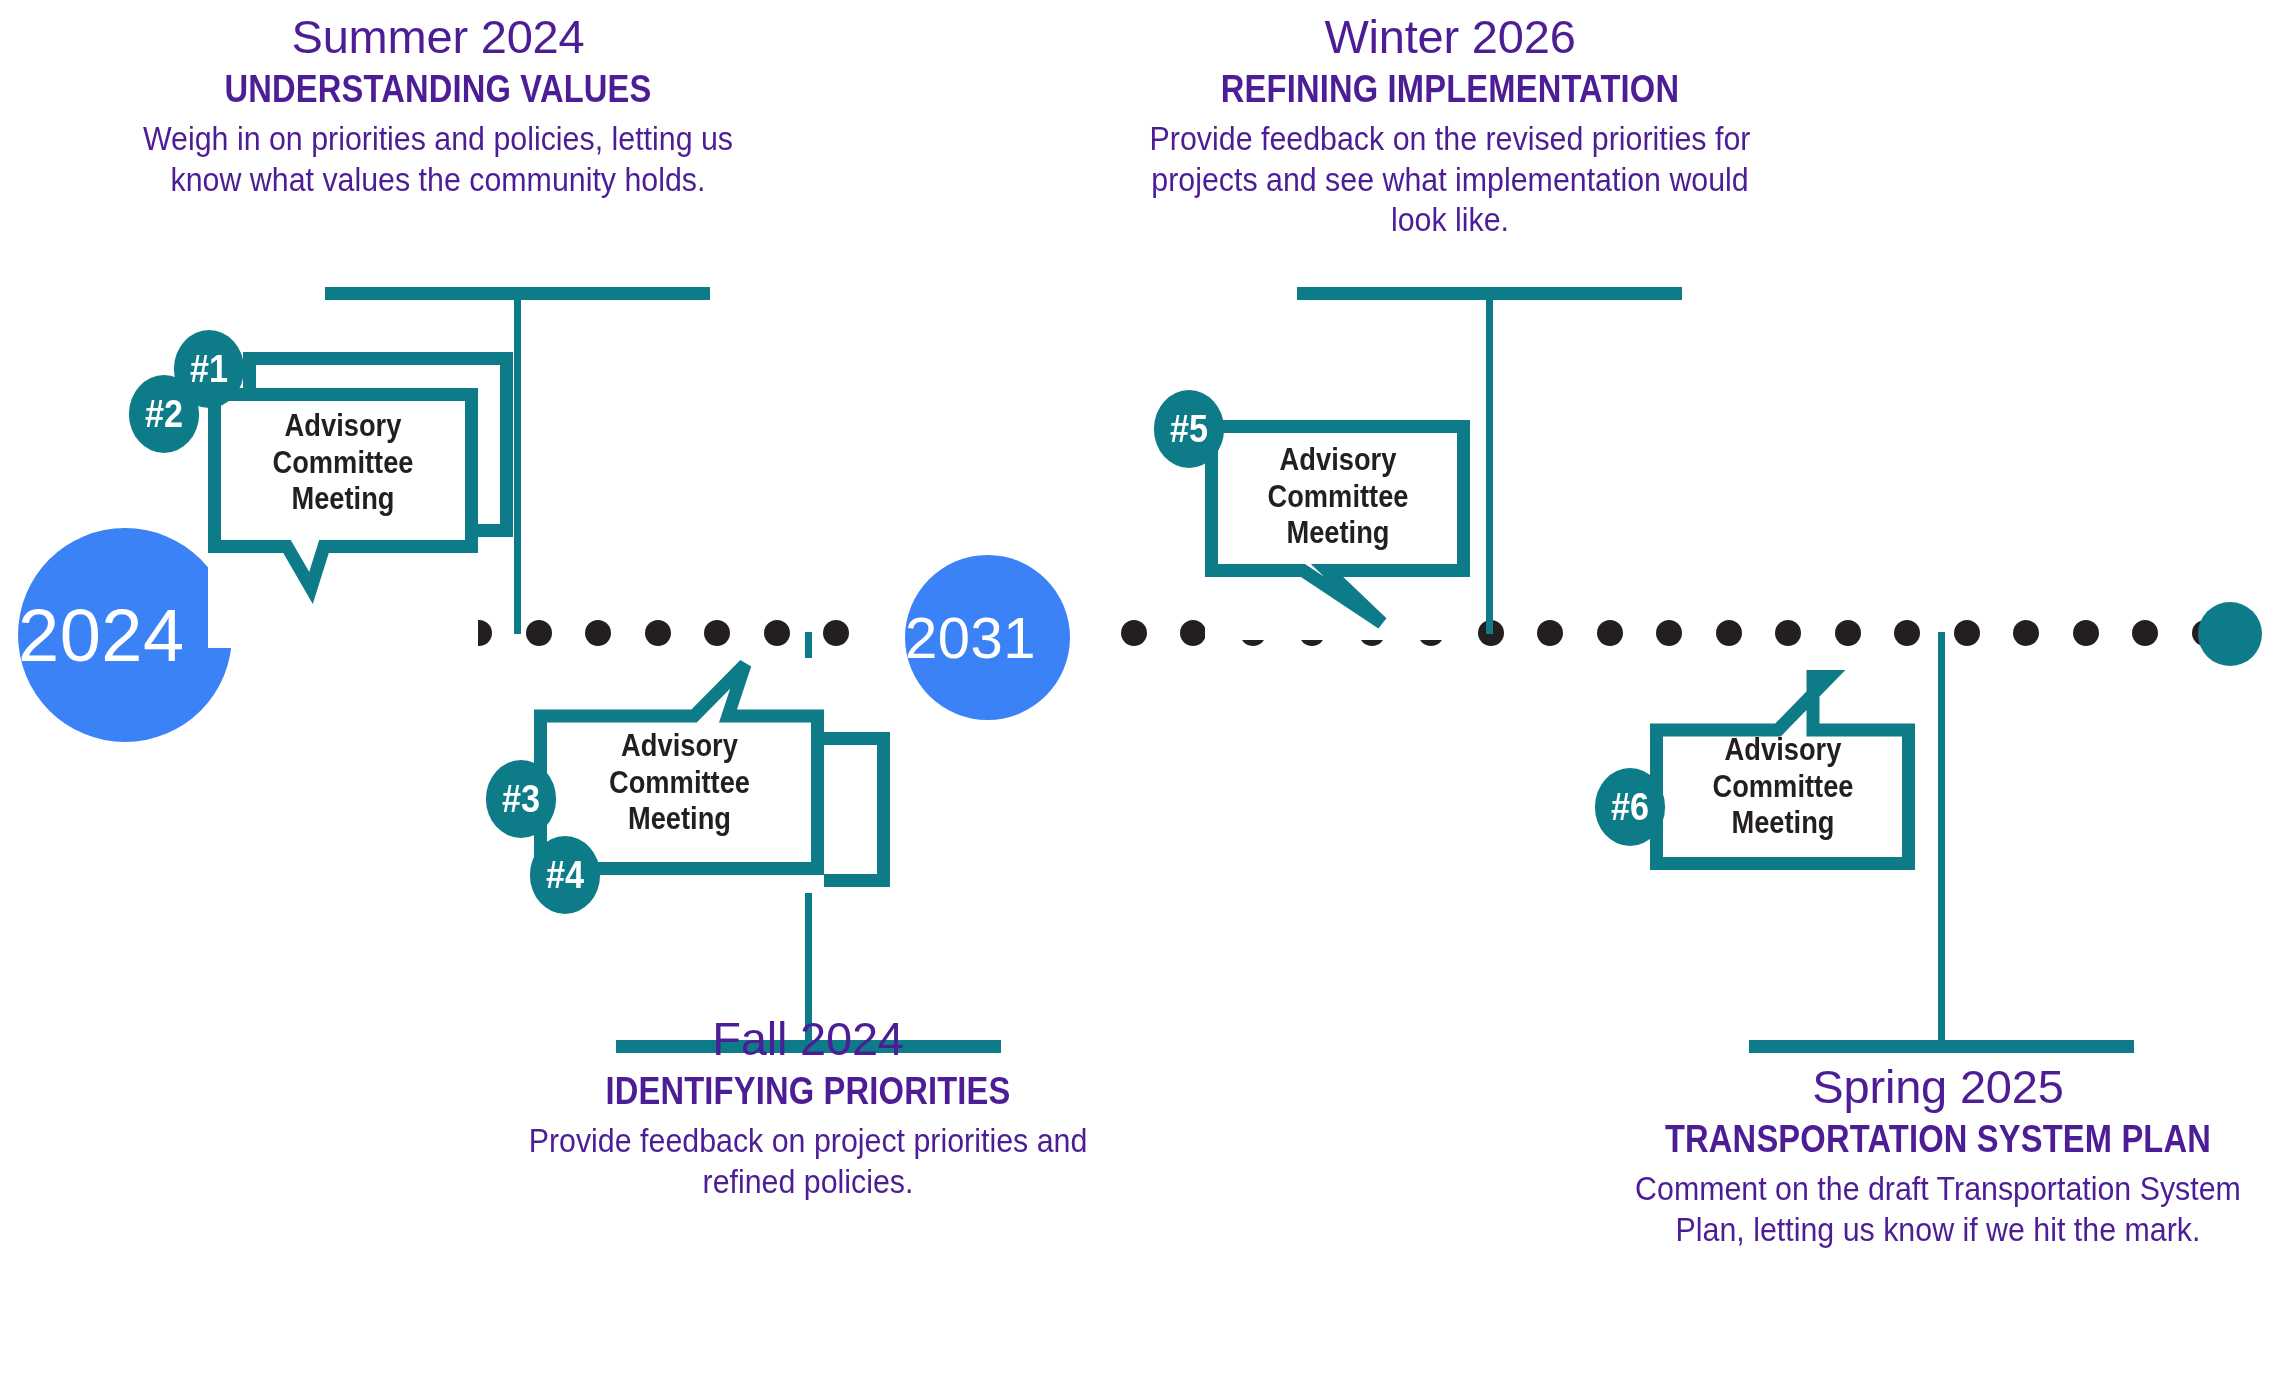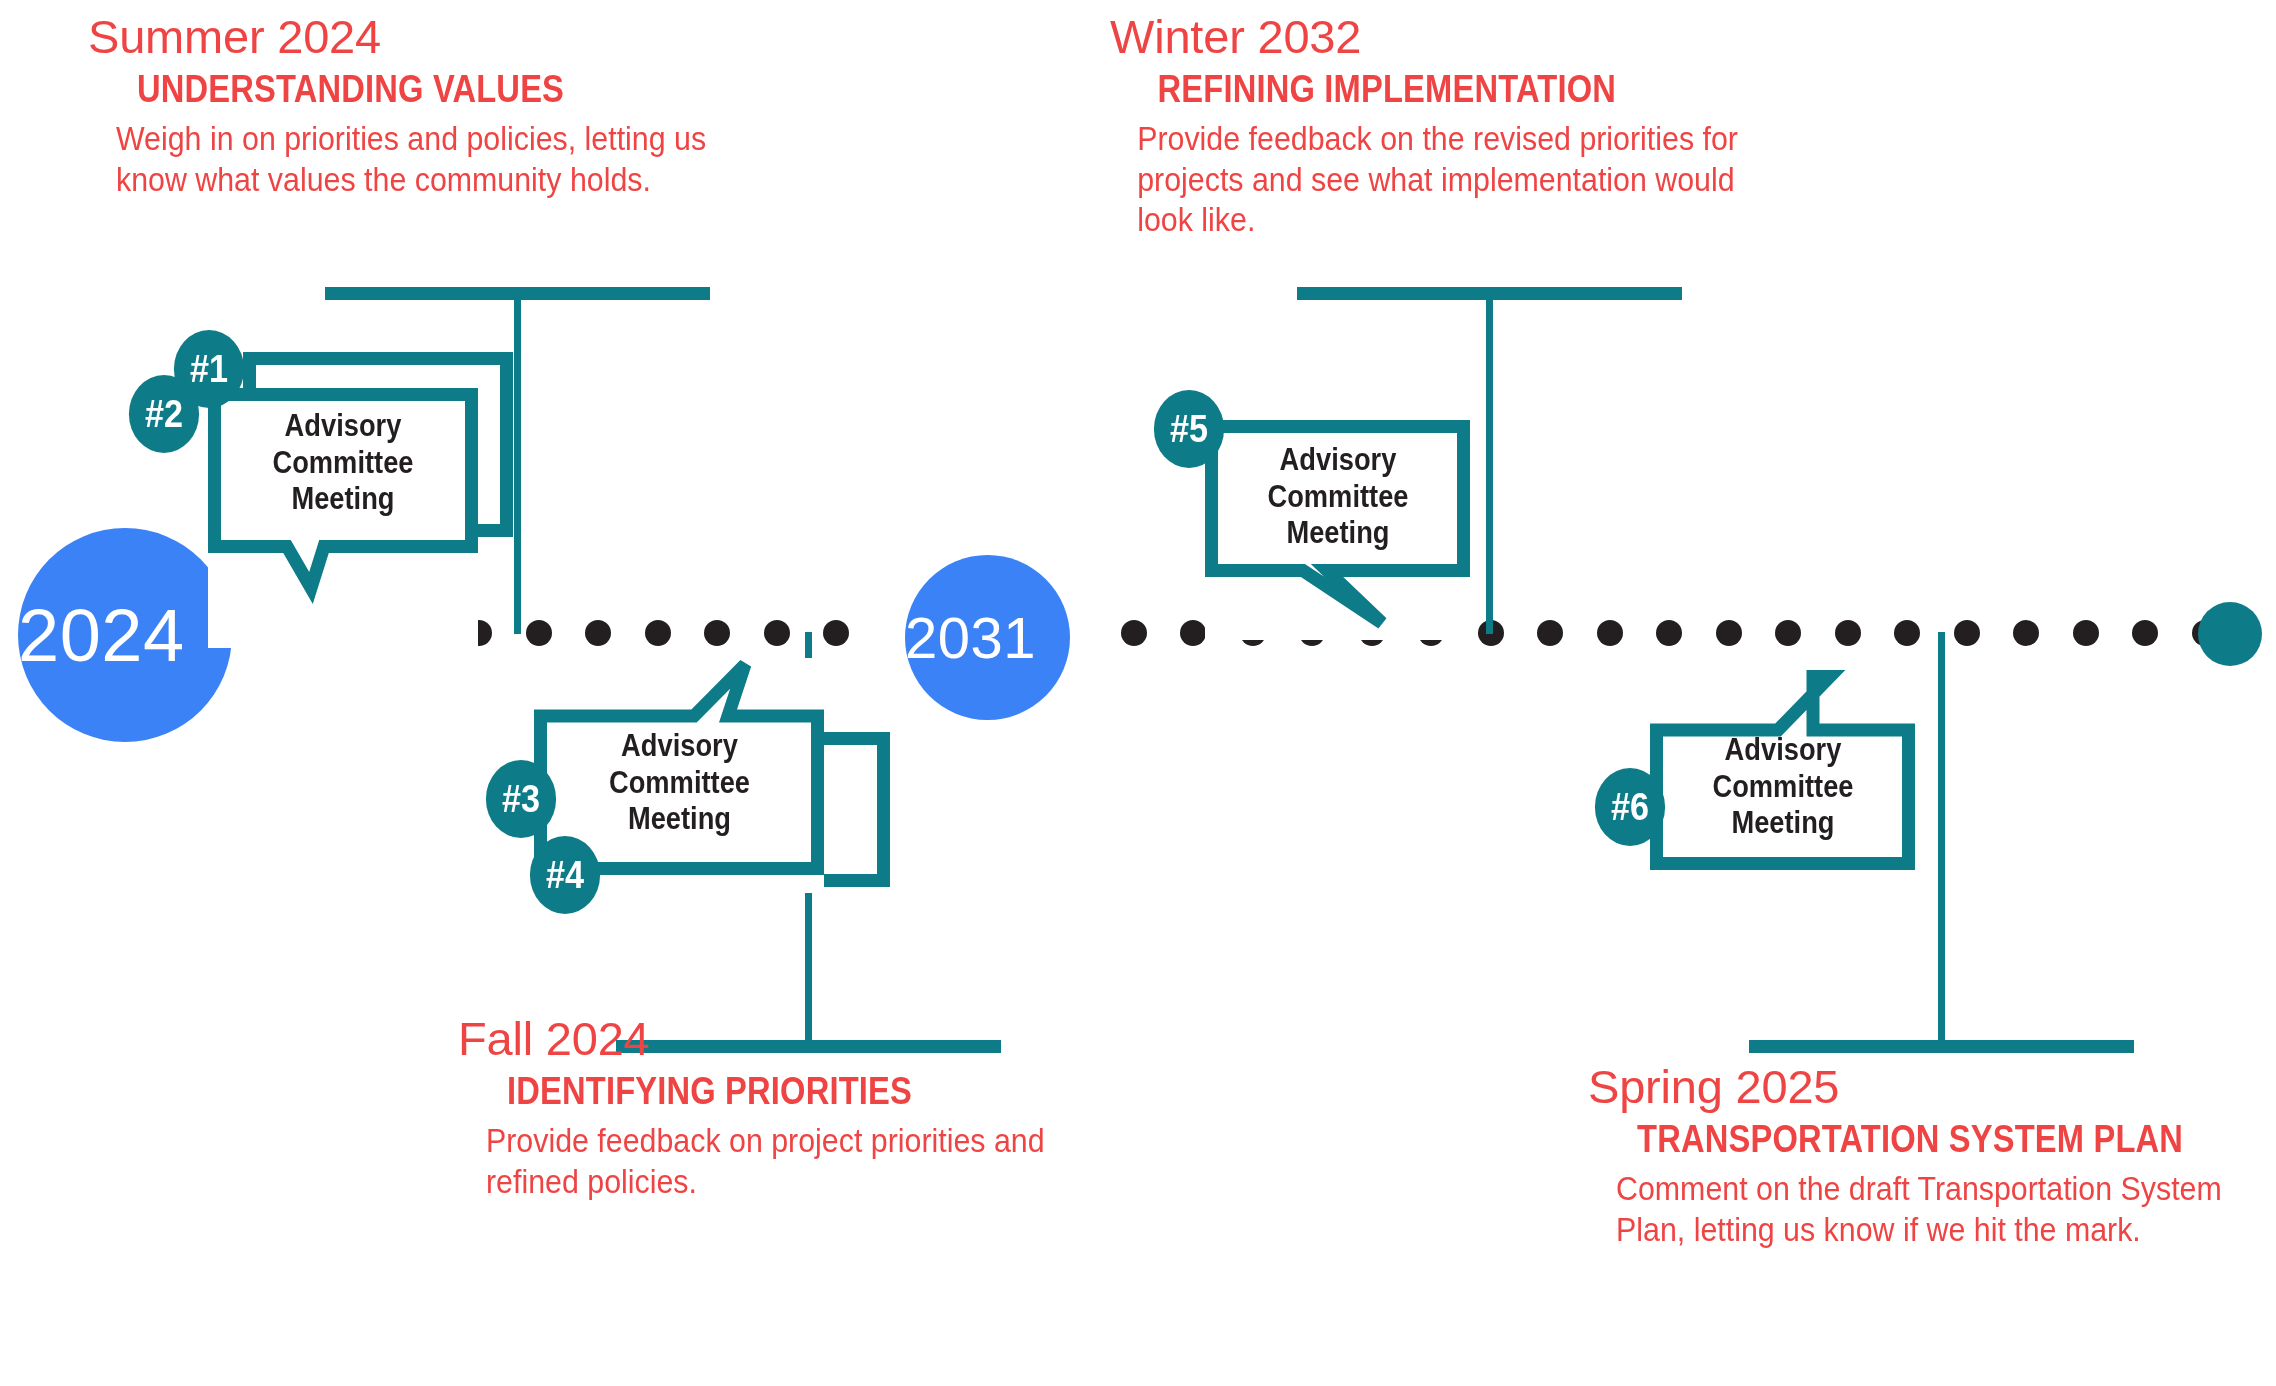--- a/index.html
+++ b/index.html
@@ -64,22 +64,22 @@
     top: 602px;
     width: 64px;
     height: 64px;
     border-radius: 50%;
     background: #0d7c88;
   }
 
   
   .milestone {
     position: absolute;
-    text-align: left;
-    color: #ef4444;
+    text-align: center;
+    color: #4c1d95;
   }
   .season {
     font-size: 47px;
     font-weight: 400;
     line-height: 1.05;
     margin: 0 0 9px 0;
     letter-spacing: -0.2px;
   }
   .phase {
     font-family: "Liberation Sans Narrow", "Liberation Sans", sans-serif;
@@ -214,21 +214,21 @@
 
   <div class="connector-stem" style="left:805px; top:632px; height:410px;"></div>
   <div class="connector-bar" style="left:616px; top:1040px; width:385px;"></div>
   <div class="milestone" style="left:458px; top:1014px; width:700px;">
     <p class="season">Fall 2024</p>
     <p class="phase">IDENTIFYING PRIORITIES</p>
     <p class="desc">Provide feedback on project priorities and refined policies.</p>
   </div>
 
   <div class="milestone" style="left:1110px; top:12px; width:680px;">
-    <p class="season">Winter 2032</p>
+    <p class="season">Winter 2026</p>
     <p class="phase">REFINING IMPLEMENTATION</p>
     <p class="desc">Provide feedback on the revised priorities for projects and see what implementation would look like.</p>
   </div>
   <div class="connector-bar" style="left:1297px; top:287px; width:385px;"></div>
   <div class="connector-stem" style="left:1486px; top:294px; height:340px;"></div>
 
   <div class="connector-stem" style="left:1938px; top:632px; height:410px;"></div>
   <div class="connector-bar" style="left:1749px; top:1040px; width:385px;"></div>
   <div class="milestone" style="left:1588px; top:1062px; width:700px;">
     <p class="season">Spring 2025</p>

